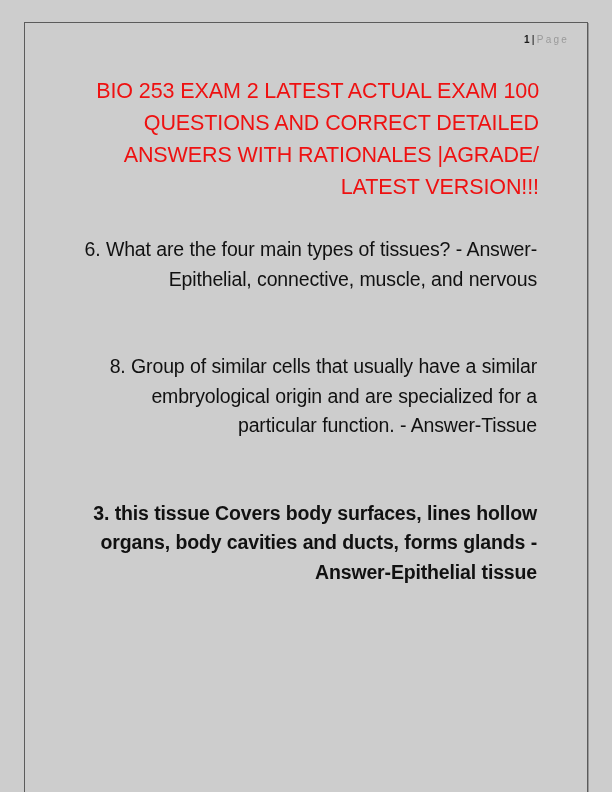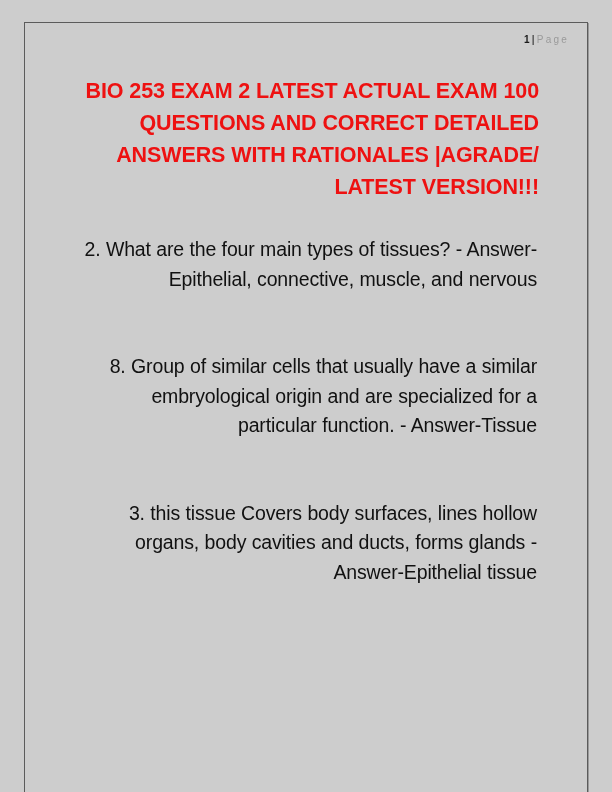--- a/index.html
+++ b/index.html
@@ -55,21 +55,21 @@
   }
   .page-header .pg-word {
     letter-spacing: 2.2px;
     color: #9a9a9a;
   }
 
   
   .doc-title {
     margin-top: 26px;
     font-size: 21.5px;
-    font-weight: bold;
+    font-weight: normal;
     line-height: 32px;
     color: #ee1111;
     letter-spacing: -0.1px;
     max-width: 470px;
   }
 
   
   .qa-list {
     margin-top: 32px;
   }
@@ -77,34 +77,35 @@
     font-size: 19.5px;
     line-height: 29.5px;
     color: #111111;
     letter-spacing: -0.15px;
     max-width: 468px;
     margin: 0 0 58px 0;
     word-spacing: 0.2px;
   }
   .qa-block:last-child {
     margin-bottom: 8px;
+    font-weight: bold;
   }
 </style>
 </head>
 <body>
 
 <div id="page-sheet">
   <div id="page-content">
 
     <div class="page-header">
       <span class="pg-num">1</span><span class="pg-bar">|</span><span class="pg-word">Page</span>
     </div>
 
     <h1 class="doc-title">BIO 253 EXAM 2 LATEST ACTUAL EXAM 100 QUESTIONS AND CORRECT DETAILED ANSWERS WITH RATIONALES |AGRADE/ LATEST VERSION!!!</h1>
 
     <div class="qa-list">
-      <p class="qa-block">2. What are the four main types of tissues? - Answer-Epithelial, connective, muscle, and nervous</p>
+      <p class="qa-block">6. What are the four main types of tissues? - Answer-Epithelial, connective, muscle, and nervous</p>
       <p class="qa-block">8. Group of similar cells that usually have a similar embryological origin and are specialized for a particular function. - Answer-Tissue</p>
       <p class="qa-block">3. this tissue Covers body surfaces, lines hollow organs, body cavities and ducts, forms glands - Answer-Epithelial tissue</p>
     </div>
 
   </div>
 </div>
 
 </body></html>

